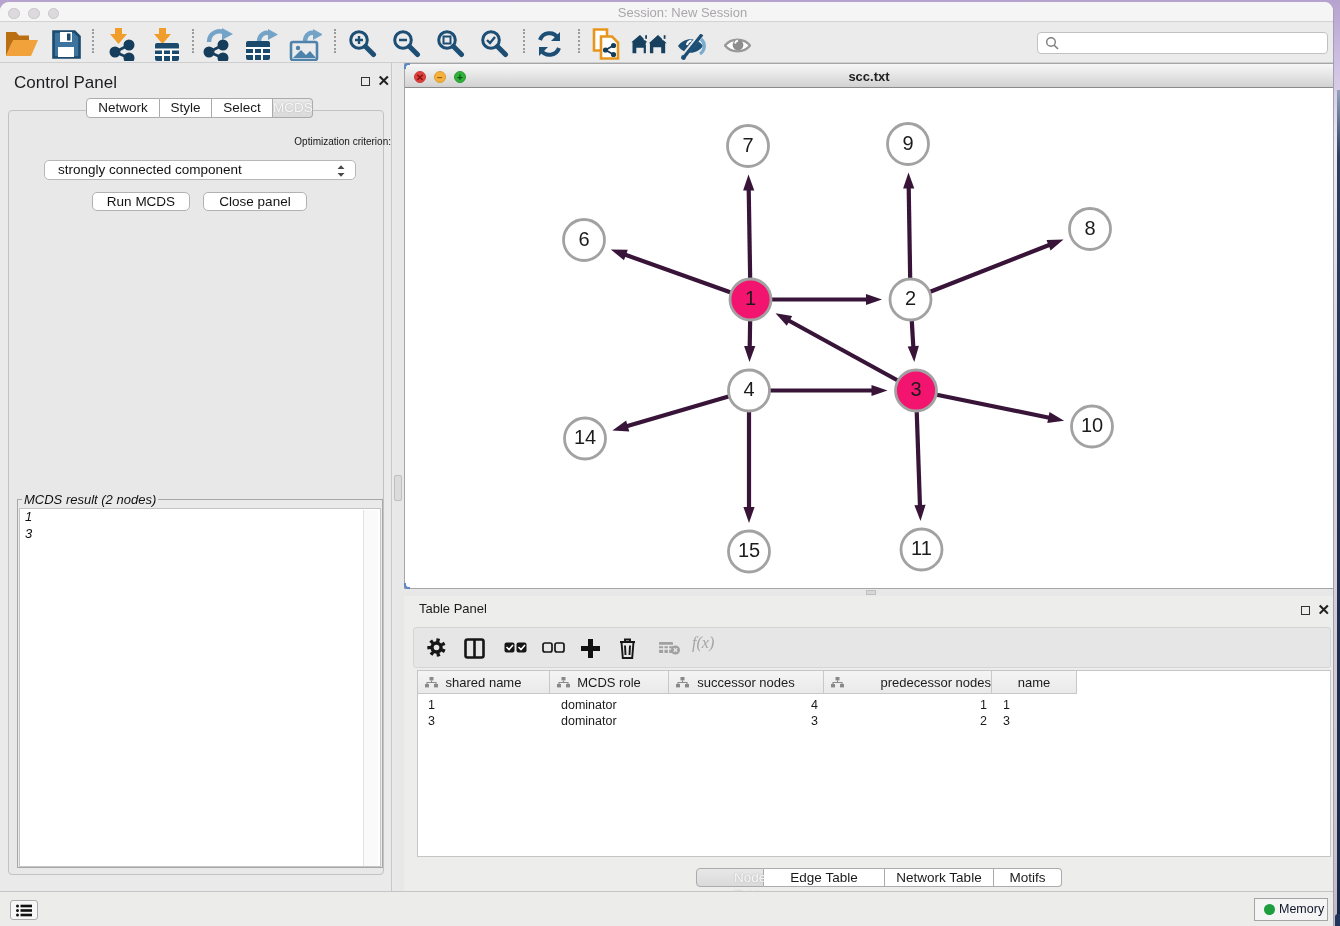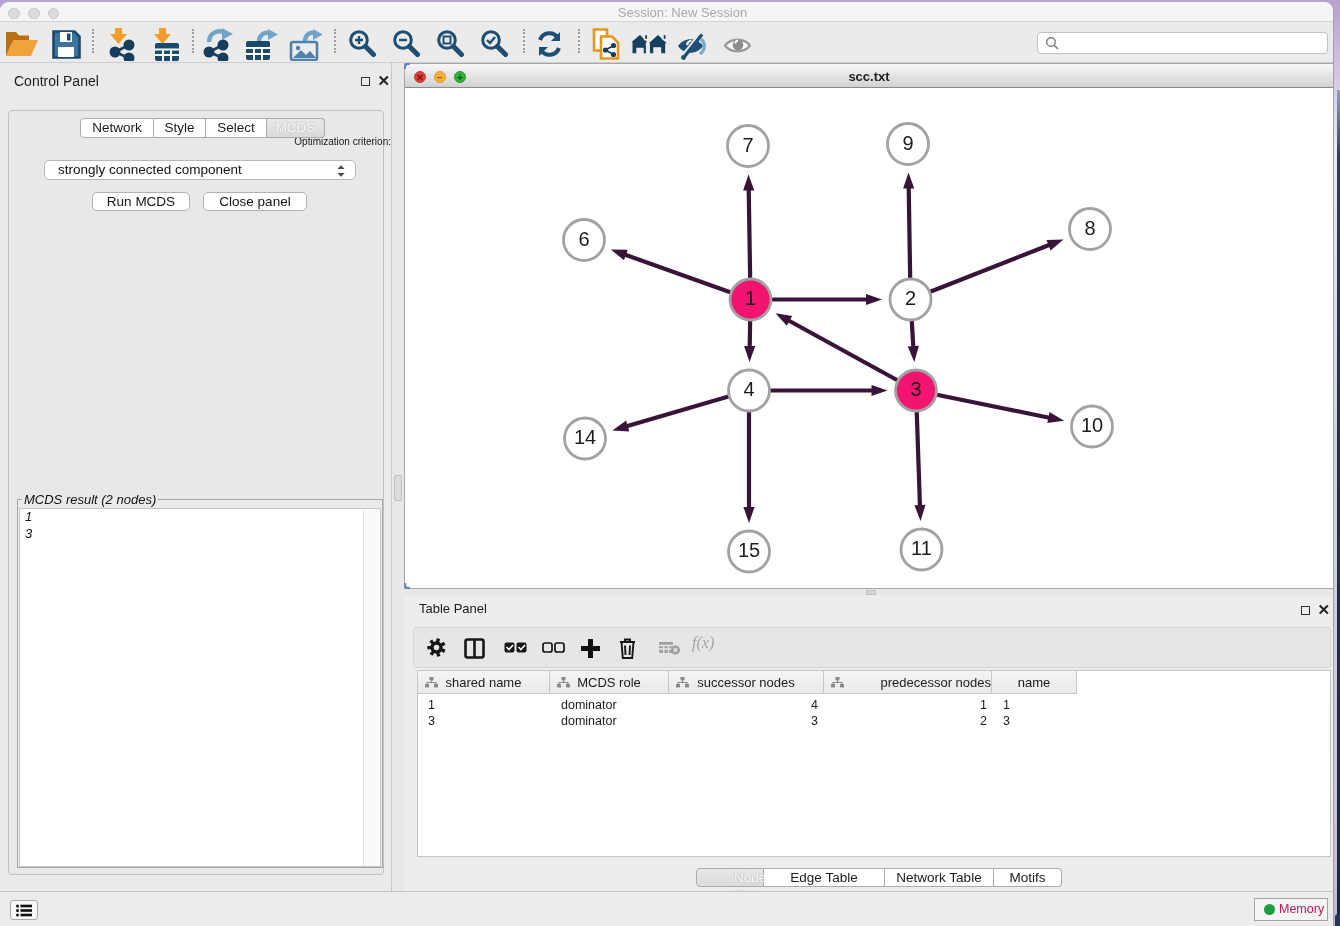--- a/index.html
+++ b/index.html
@@ -10,21 +10,21 @@
 #titlebar { position:absolute; left:0; top:0; width:100%; height:20px; background:#f6f5f6; border-bottom:1px solid #d4d3d4; }
 .tl { position:absolute; top:5.5px; width:11.5px; height:11.5px; border-radius:50%; background:#dcdadc; border:1px solid #c8c6c8; }
 #titletext { position:absolute; top:2.5px; left:16px; width:100%; text-align:center; font-size:13px; color:#a9a7a9; }
 
 #toolbar { position:absolute; left:0; top:21px; width:100%; height:40px; background:#ecebec; border-bottom:1px solid #cfcecf; }
 .tsep { position:absolute; top:6px; height:24px; width:0; border-left:2px dotted #9b9b9b; }
 #searchbox { position:absolute; left:1037px; top:9px; width:291px; height:22px; background:#fff; border:1px solid #c2c1c2; border-radius:4px; }
 .ticon { position:absolute; top:6px; }
 
 #cpanel { position:absolute; left:0; top:61px; width:392px; height:828px; background:#ebeaeb; border-right:1px solid #c9c8c9; }
-#cpanel h3 { font-size:14px; font-weight:normal; color:#1c1c1e; position:absolute; left:14px; top:10px; }
+#cpanel h3 { font-size:17px; font-weight:normal; color:#1c1c1e; position:absolute; left:14px; top:10px; }
 .winbtns { position:absolute; top:10px; right:1px; font-size:13px; color:#222; }
 .tabs { position:absolute; display:flex; height:20px; z-index:3; }
 .tab { border:1px solid #acabac; border-left:none; background:#fff; font-size:13.5px; color:#1a1a1a; text-align:center; line-height:18px; }
 .tab.first { border-left:1px solid #acabac; border-radius:4px 0 0 4px; }
 .tab.sel { background:linear-gradient(#e9e8e9,#dbdadb); color:#f8f7f8; text-shadow:0 0 2px #b0afb0; border-radius:0 4px 4px 0; }
 #tabpane { position:absolute; left:8px; top:47px; width:376px; height:765px; border:1px solid #c3c2c3; border-radius:4px; background:#e9e8e9; }
 #optlabel { position:absolute; top:73px; width:100%; text-align:right; font-size:10px; color:#161616; }
 #dropdown { position:absolute; left:44px; top:97px; width:312px; height:20px; background:#fff; border:1px solid #b8b7b8; border-radius:5px; font-size:13.5px; color:#111; line-height:18px; padding-left:13px; }
 .btn { position:absolute; top:129px; height:19px; background:#fff; border:1px solid #b3b2b3; border-radius:5px; font-size:13.5px; color:#131313; text-align:center; line-height:17px; }
 fieldset#mcds { position:relative; position:absolute; left:17px; top:429px; width:366px; height:376px; border:1px solid #a8a7a8; background:#ebeaeb;font-style:italic; }
@@ -44,21 +44,21 @@
 
 #tpanel { position:absolute; left:404px; top:594px; width:929px; height:295px; background:#ededec; }
 #ttools { position:absolute; left:9px; top:31px; right:2px; height:41px; background:#e7e6e7; border:1px solid #d6d5d6; border-radius:3px; }
 #thead { position:absolute; left:13px; top:74px; width:914px; height:187px; background:#fff; border:1px solid #c6c5c6; }
 .hcell { position:absolute; top:0; height:23px; background:linear-gradient(#f4f4f4,#e9e9e9); border-right:1px solid #c9c8c9; border-bottom:1px solid #c9c8c9; font-size:13px; color:#1b1b1b; text-align:center; line-height:23px; }
 .rcell { position:absolute; font-size:12.5px; color:#1b1b1b; height:17px; line-height:17px; }
 .btabs { position:absolute; top:272px; display:flex; height:19px; left:292px; }
 
 #statusbar { position:absolute; left:0; top:889px; width:100%; height:35px; background:#ececeb; border-top:1px solid #c6c5c6; }
 #listbtn { position:absolute; left:10px; top:8px; width:28px; height:20px; background:#f7f7f7; border:1px solid #acabac; border-radius:3px; }
-#membtn { position:absolute; right:5px; top:6px; width:74px; height:23px; background:#f5f5f5; border:1px solid #a6a5a6; font-size:12.5px; color:#be185d; }
+#membtn { position:absolute; right:5px; top:6px; width:74px; height:23px; background:#f5f5f5; border:1px solid #a6a5a6; font-size:12.5px; color:#0f172a; }
 </style>
 </head>
 <body>
 <div style="position:absolute;left:1337px;top:90px;width:3px;height:836px;background:linear-gradient(#93a1bb 0%,#2d3d60 8%,#1f2f52 50%,#182849 100%);"></div>
 <div style="position:absolute;left:1335px;top:914px;width:5px;height:12px;background:#24355b;border-radius:3px 0 0 0;"></div>
 <div id="window">
   <div id="titlebar">
     <div class="tl" style="left:8px;"></div>
     <div class="tl" style="left:28px;"></div>
     <div class="tl" style="left:47.5px;"></div>
@@ -185,25 +185,25 @@
     <div id="searchbox">
         <svg width="15" height="15" style="position:absolute;left:7px;top:3px;" viewBox="0 0 15 15">
           <circle cx="6" cy="6" r="4.3" fill="none" stroke="#7e7d7e" stroke-width="1.4"></circle>
           <line x1="9.2" y1="9.2" x2="13" y2="13" stroke="#7e7d7e" stroke-width="1.6"></line>
         </svg>
       </div>
   </div>
   <div id="cpanel">
     <h3>Control Panel</h3>
     <div class="winbtns" style="top:9px;"><span style="border:1.5px solid #333;width:9px;height:9px;display:inline-block;"></span>&nbsp;&nbsp;<b style="font-size:15px;">✕</b></div>
-    <div class="tabs" style="left:80px; top:35px;margin-top:20px;">
+    <div class="tabs" style="left:86px; top:35px;">
       <div class="tab first" style="width:74px;">Network</div>
       <div class="tab" style="width:52px;">Style</div>
       <div class="tab" style="width:61px;">Select</div>
-      <div class="tab sel" style="width:58px;">MCDS</div>
+      <div class="tab sel" style="width:40px;">MCDS</div>
     </div>
     <div id="tabpane"></div>
     <div id="optlabel">Optimization criterion:</div>
     <div id="dropdown">strongly connected component<svg width="10" height="14" style="position:absolute;right:9px;top:3px;" viewBox="0 0 10 14">
           <path d="M1.5 5 L5 1.2 L8.5 5 Z M1.5 9 L5 12.8 L8.5 9 Z" fill="#4a4a4a"></path>
         </svg></div>
     <div class="btn" style="left:92px; width:98px;">Run MCDS</div>
     <div class="btn" style="left:203px; width:104px;">Close panel</div>
     <fieldset id="mcds">
       <legend>MCDS result (2 nodes)</legend>

